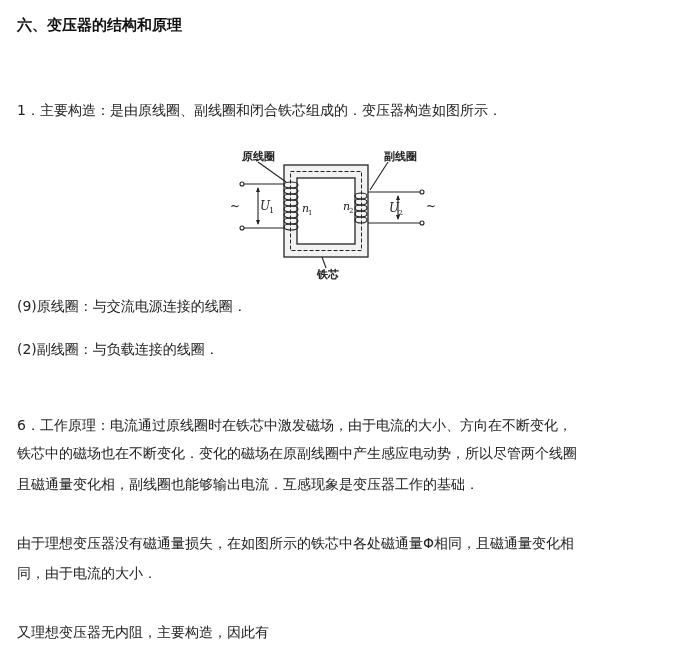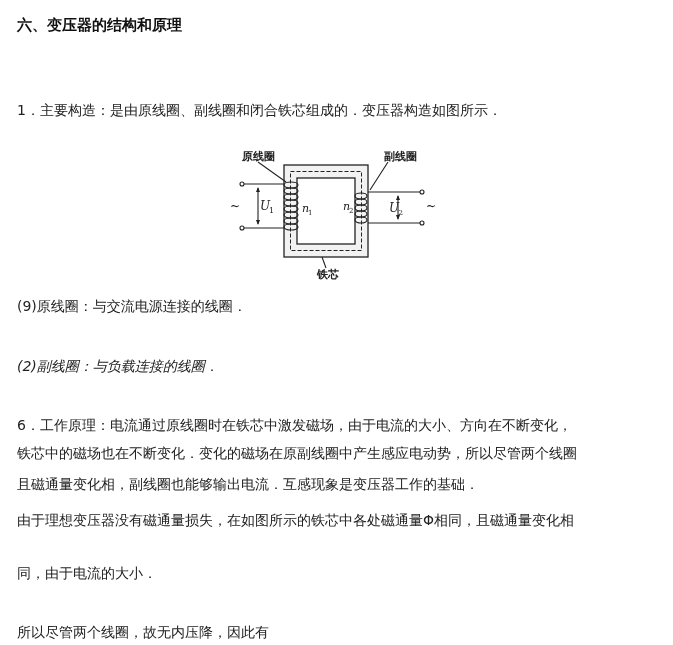--- a/index.html
+++ b/index.html
@@ -84,22 +84,22 @@
     <text class="lbl" x="167" y="72" font-size="12" font-style="italic" fill="#222">U</text>
     <text class="lbl" x="176" y="75" font-size="8" fill="#222">2</text>
     <text class="lbl" x="80" y="72" font-size="11" font-style="italic" fill="#222">n</text>
     <text class="lbl" x="86" y="75" font-size="7" fill="#222">1</text>
     <text class="lbl" x="121" y="70" font-size="11" font-style="italic" fill="#222">n</text>
     <text class="lbl" x="127" y="73" font-size="7" fill="#222">2</text>
   </svg>
 </div>
 
 <div class="line" style="top:296px;">(9)原线圈：与交流电源连接的线圈．</div>
-<div class="line" style="top:356px;font-style:italic;">(2)副线圈：与负载连接的线圈．</div>
+<div class="line" style="top:339px;">(2)副线圈：与负载连接的线圈．</div>
 
 <div class="line" style="top:415px;">6．工作原理：电流通过原线圈时在铁芯中激发磁场，由于电流的大小、方向在不断变化，</div>
 <div class="line" style="top:444px;font-family:Liberation Serif, serif;">铁芯中的磁场也在不断变化．变化的磁场在原副线圈中产生感应电动势，所以尽管两个线圈</div>
 <div class="line" style="top:474px;">且磁通量变化相，副线圈也能够输出电流．互感现象是变压器工作的基础．</div>
 
-<div class="line" style="top:510px;">由于理想变压器没有磁通量损失，在如图所示的铁芯中各处磁通量Φ相同，且磁通量变化相</div>
+<div class="line" style="top:533px;">由于理想变压器没有磁通量损失，在如图所示的铁芯中各处磁通量Φ相同，且磁通量变化相</div>
 <div class="line" style="top:563px;">同，由于电流的大小．</div>
 
-<div class="line" style="top:622px;">所以尽管两个线圈，故无内压降，因此有</div>
+<div class="line" style="top:622px;">又理想变压器无内阻，主要构造，因此有</div>
 
 </body></html>

